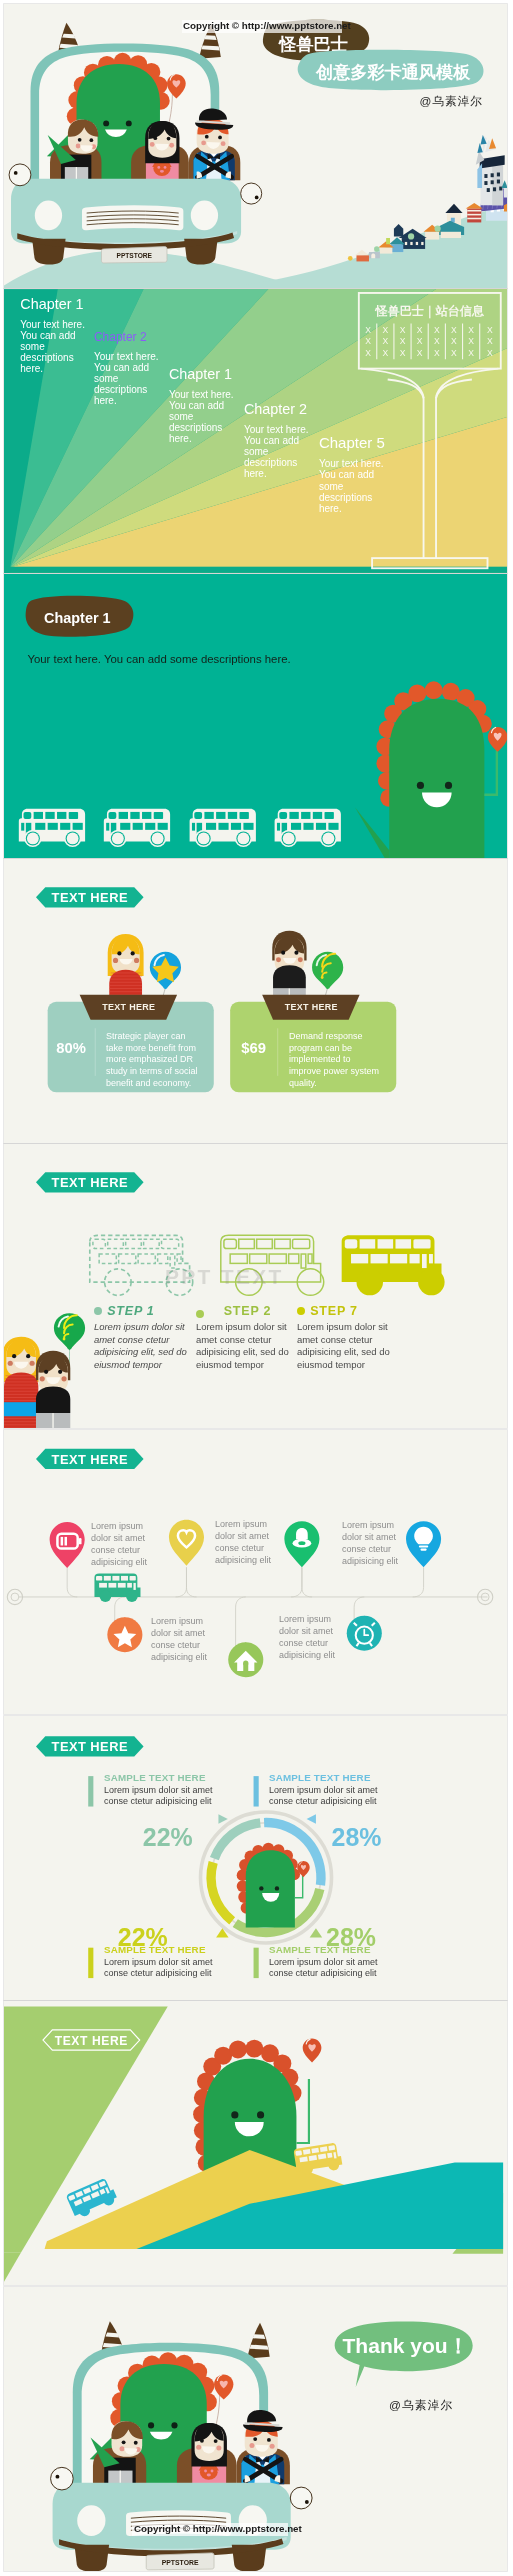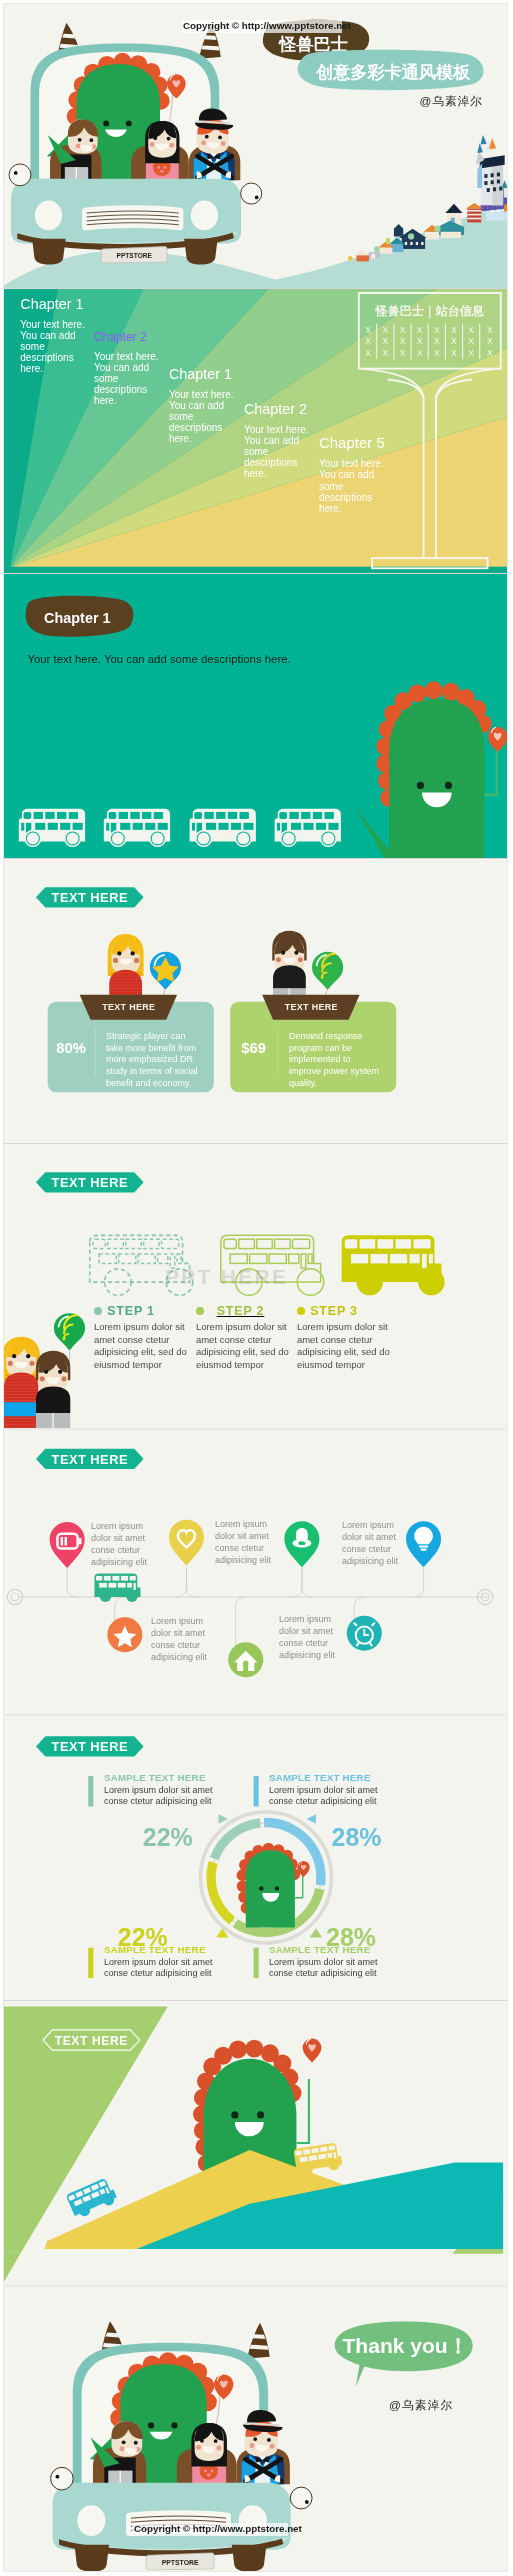--- a/index.html
+++ b/index.html
@@ -692,42 +692,42 @@
           <circle cx="72" cy="292" r="2.7" fill="#141414"></circle>
       <circle cx="49" cy="301" r="3.3" fill="#cf7a5e"></circle>
           <circle cx="77" cy="301" r="3.3" fill="#cf7a5e"></circle>
       <path d="M54 299 A 9 9 0 0 0 72 299 Z" fill="#fbf7ee"></path>
       <path d="M41 345 L41 327 C 41 317 49 311 63 311 C 77 311 85 317 85 327 L85 345 Z" fill="#151515"></path>
       <path d="M41 345 L85 345 L85 364 L41 364 Z" fill="#b9bcbd"></path>
       <rect x="62" y="345" width="1.8" height="19" fill="#f4f4ee"></rect>
     </g>
   </svg>
 
-  <div class="abs" style="left:90px;top:160px;width:95px;">
+  <div class="abs" style="left:90px;top:160px;width:95px;font-style:italic;">
     <div style="display:flex;align-items:center;gap:5.5px;">
       <span style="width:7.8px;height:7.8px;border-radius:50%;background:#8cc6a8;display:inline-block;"></span>
       <span style="font-size:12.5px;font-weight:bold;color:#4fa97f;letter-spacing:0.8px;">STEP  1</span>
     </div>
     <div style="font-size:9.5px;line-height:1.32;color:#4b4b4b;margin-top:3.1px;">Lorem ipsum dolor sit amet conse ctetur adipisicing elit, sed do eiusmod tempor</div>
   </div>
   <div class="abs" style="left:192px;top:160px;width:95px;">
-    <div style="display:flex;align-items:center;gap:13px;text-decoration:underline;">
+    <div style="display:flex;align-items:flex-end;gap:20px;">
       <span style="width:7.8px;height:7.8px;border-radius:50%;background:#a9cc55;display:inline-block;"></span>
       <span style="font-size:12.5px;font-weight:bold;color:#9cc041;letter-spacing:0.8px;">STEP  2</span>
     </div>
     <div style="font-size:9.5px;line-height:1.32;color:#4b4b4b;margin-top:3.1px;">Lorem ipsum dolor sit amet conse ctetur adipisicing elit, sed do eiusmod tempor</div>
   </div>
   <div class="abs" style="left:293px;top:160px;width:95px;">
     <div style="display:flex;align-items:center;gap:5.5px;">
       <span style="width:7.8px;height:7.8px;border-radius:50%;background:#ccce00;display:inline-block;"></span>
-      <span style="font-size:12.5px;font-weight:bold;color:#c3c30b;letter-spacing:0.8px;">STEP  3</span>
+      <span style="font-size:12.5px;font-weight:bold;color:#c3c30b;letter-spacing:0.8px;">STEP  7</span>
     </div>
     <div style="font-size:9.5px;line-height:1.32;color:#4b4b4b;margin-top:3.1px;">Lorem ipsum dolor sit amet conse ctetur adipisicing elit, sed do eiusmod tempor</div>
   </div>
-  <div class="abs wm" style="left:161px;top:121px;font-size:21px;color:rgba(120,120,120,0.22);font-family:'Liberation Sans',sans-serif;letter-spacing:2.3px;">PPT HERE</div>
+  <div class="abs wm" style="left:161px;top:121px;font-size:21px;color:rgba(120,120,120,0.22);font-family:'Liberation Sans',sans-serif;letter-spacing:2.3px;">PPT TEXT</div>
 </div>
 <div class="sh" style="top:1144px;"></div>
 
 <div class="slide" style="top:1430px;">
   <svg width="503" height="284" viewBox="0 0 645 364">
     <rect x="0" y="0" width="645" height="364" fill="#f4f4ee"></rect>
     <g>
       <path d="M53 24 L167 24 L179 37 L167 50 L53 50 L41 37 Z" fill="#13b391"></path>
       <text x="110" y="43" font-size="16.5" font-weight="bold" fill="#ffffff" text-anchor="middle" letter-spacing="0.6">TEXT HERE</text>
     </g>

